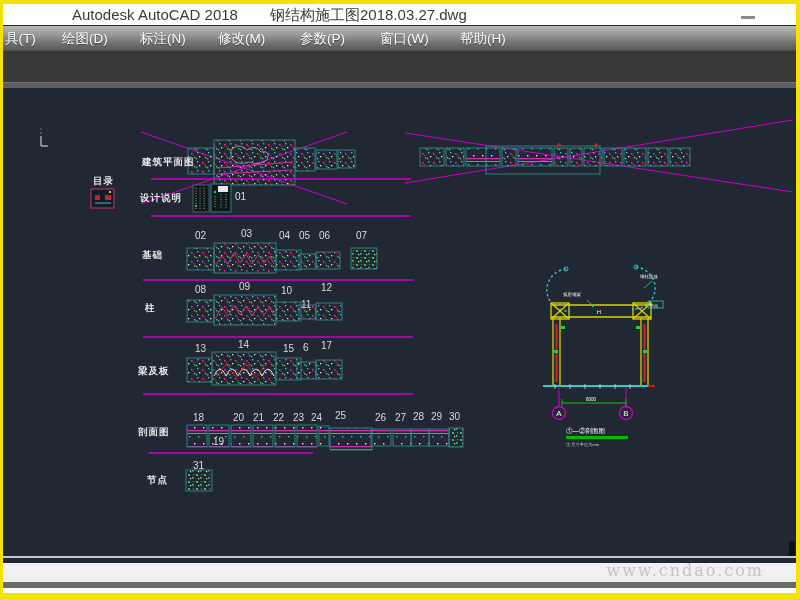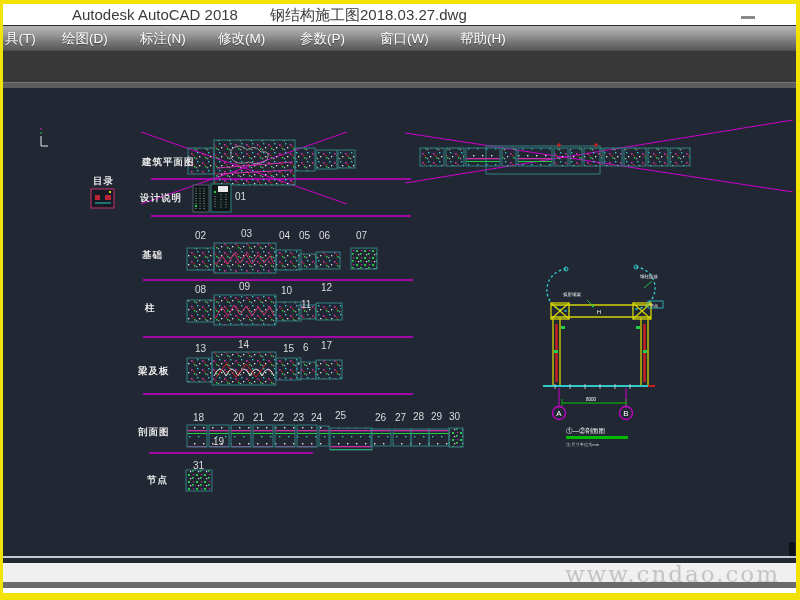--- a/index.html
+++ b/index.html
@@ -21,21 +21,21 @@
   
   .canvas{position:relative;height:468px;background:#222734;overflow:hidden;}
   .canvas svg{position:absolute;left:0;top:0;}
   .lbl-layer{position:absolute;left:0;top:0;width:100%;height:100%;pointer-events:none;}
   .rlabel{position:absolute;font-size:9.5px;font-weight:bold;color:#e8e8e8;letter-spacing:1px;white-space:nowrap;}
   .num{position:absolute;font-size:10px;color:#dcdcdc;white-space:nowrap;}
   
   .edgeline{height:2px;background:#c2cad0;}
   .darkstrip{position:relative;height:5px;background:#222834;}
   .statusbar{position:relative;height:19px;background:#f0f0f0;}
-  .wm-bottom{position:absolute;right:16px;top:-2px;font-family:"DejaVu Serif",serif;font-size:23px;color:#c4c4c4;letter-spacing:2px;white-space:nowrap;}
+  .wm-bottom{position:absolute;right:32px;top:-2px;font-family:"DejaVu Serif",serif;font-size:16px;color:#c4c4c4;letter-spacing:2px;white-space:nowrap;}
   .graystrip{height:6px;background:#6b6b6b;}
   .whitestrip{height:5px;background:#ffffff;}
 </style>
 </head>
 <body>
 
 <div class="frame">
   <div class="win">
 
     <div class="titlebar">

